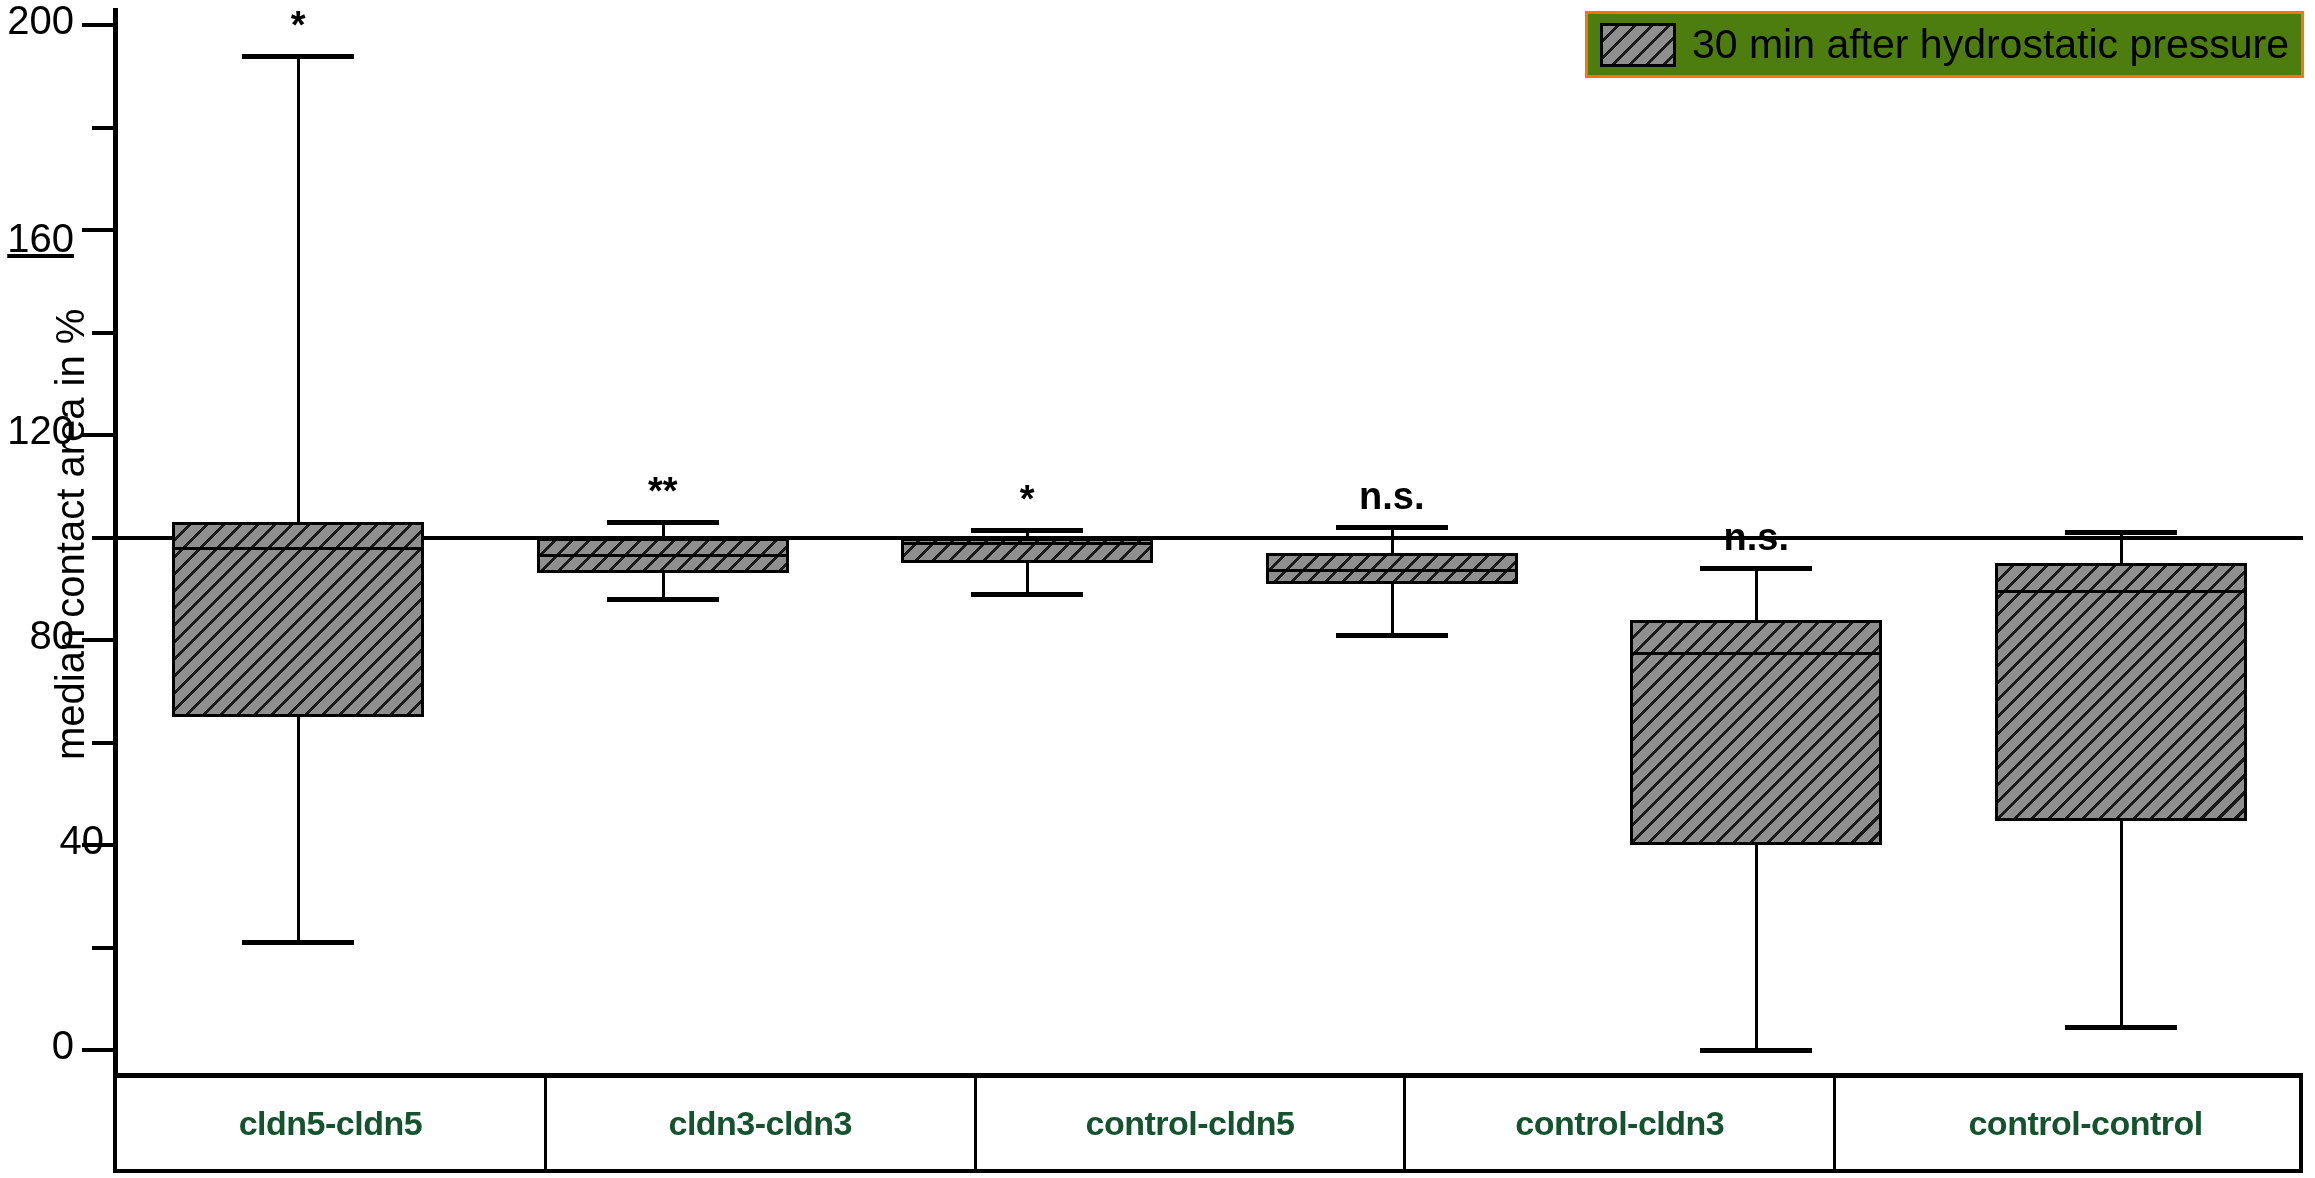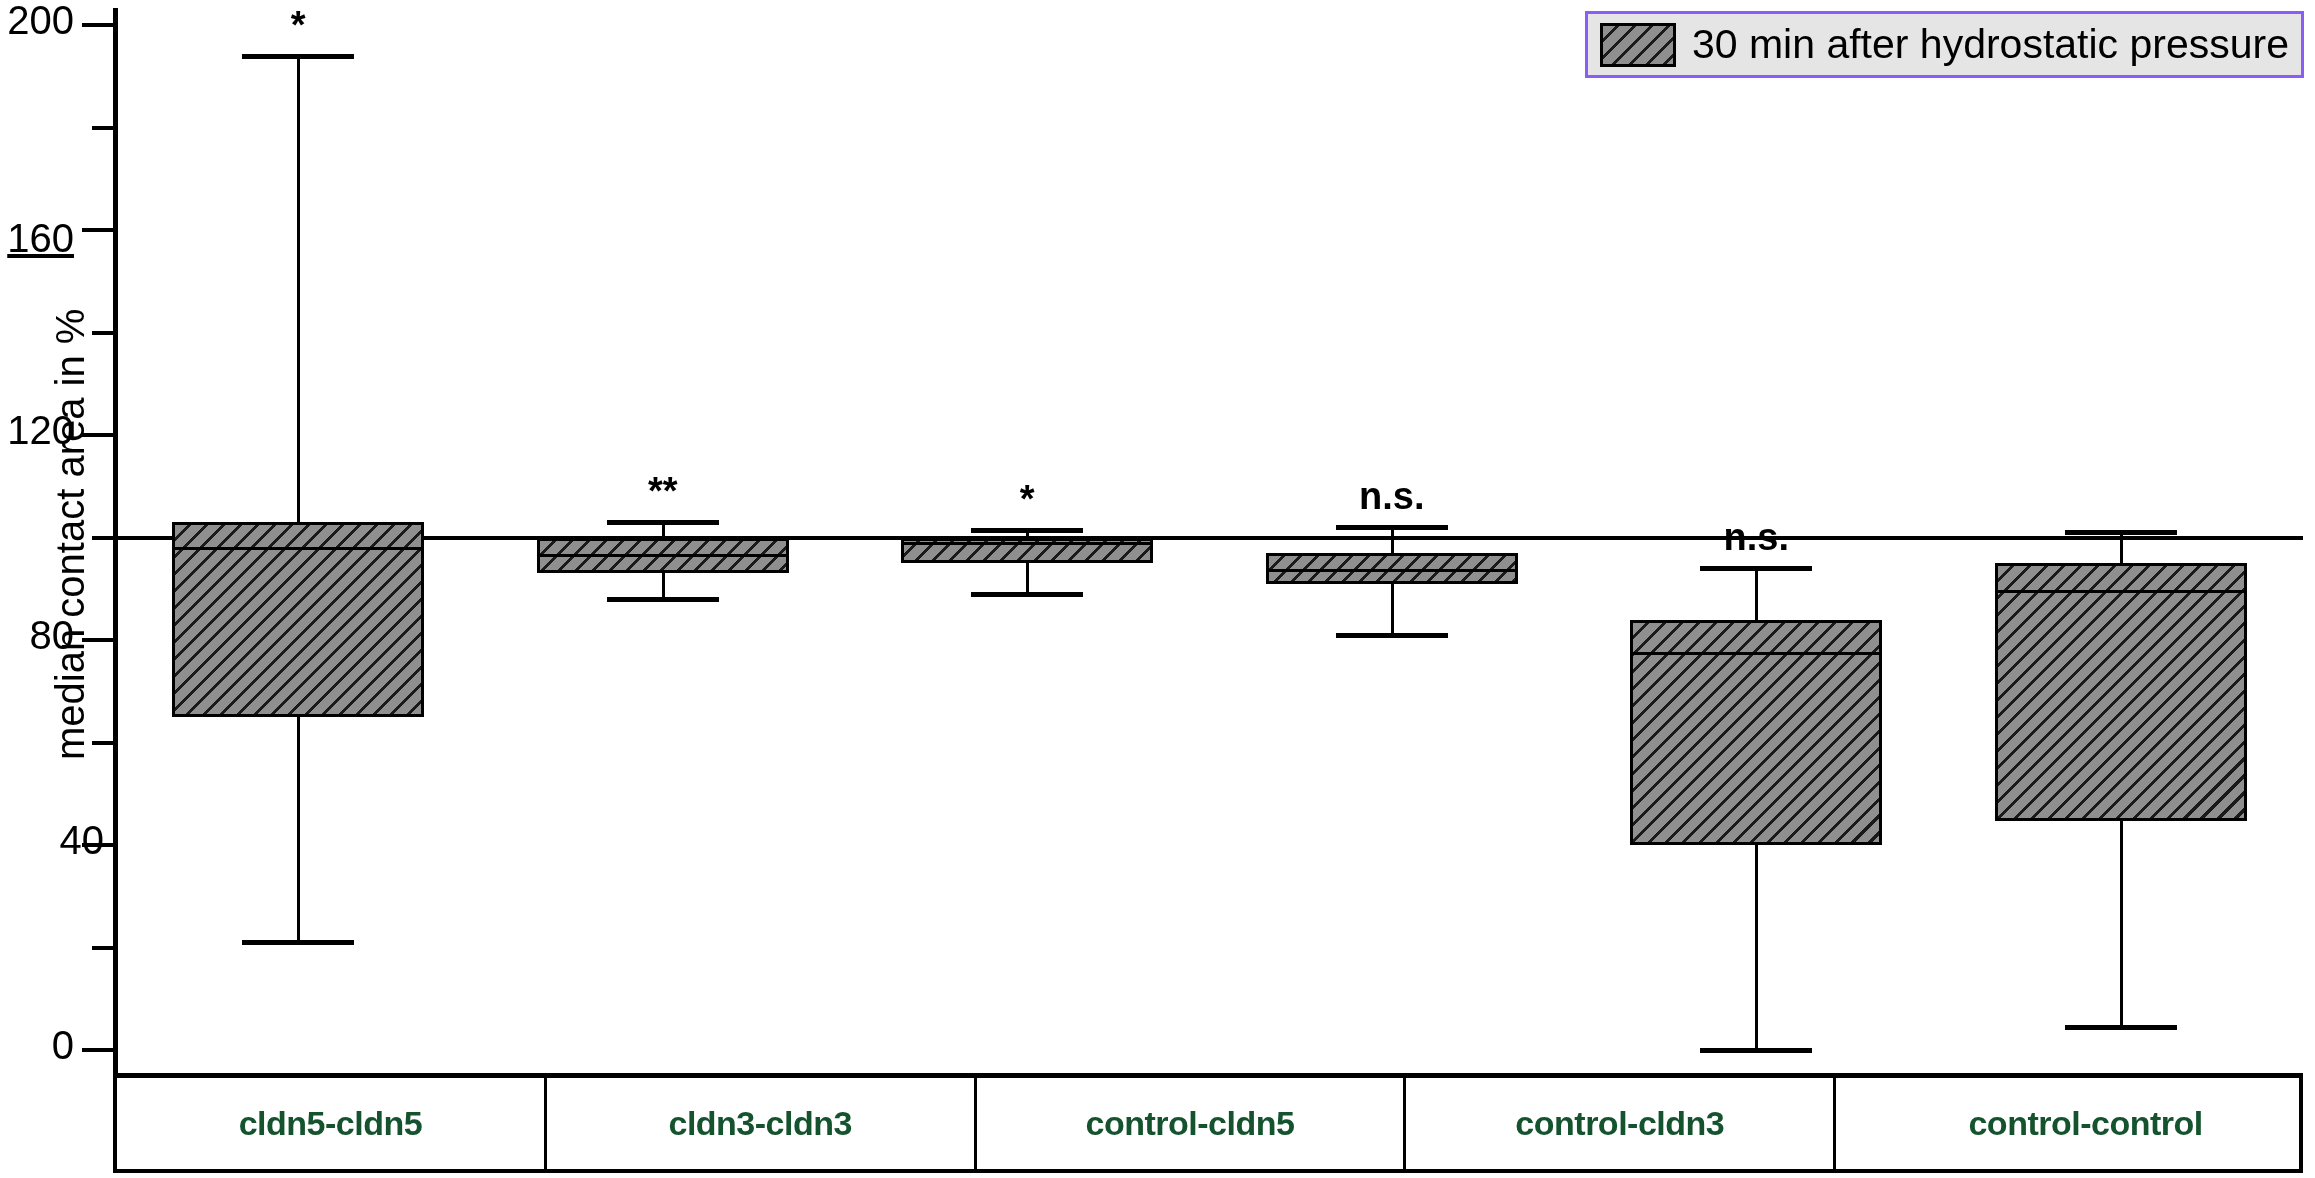--- a/index.html
+++ b/index.html
@@ -29,21 +29,21 @@
        background-image:repeating-linear-gradient(135deg,
             rgba(0,0,0,0) 0px, rgba(0,0,0,0) 9px,
             #1a1a1a 9px, #1a1a1a 12px);}
   .median{position:absolute;height:3px;background:#000;}
   .whisker-line{position:absolute;width:3px;background:#000;}
   .whisker-cap{position:absolute;height:5px;background:#000;}
   .sig{position:absolute;font-size:38px;font-weight:bold;color:#000;text-align:center;
        font-family:"Liberation Sans",sans-serif;white-space:nowrap;}
 
   
-  .legend{position:absolute;right:11px;top:11px;border:3px solid #8b5cf6;background:#e5e5e5;
+  .legend{position:absolute;right:11px;top:11px;border:3px solid #f97316;background:#4d7c0f;
           padding:7px 12px;display:flex;align-items:center;gap:16px;box-sizing:border-box;}
   .legend-swatch{width:76px;height:44px;box-sizing:border-box;border:3px solid #000;
        background-color:#8f8f8f;
        background-image:repeating-linear-gradient(135deg,
             rgba(0,0,0,0) 0px, rgba(0,0,0,0) 9px,
             #1a1a1a 9px, #1a1a1a 12px);}
   .legend-label{font-size:41px;color:#000;white-space:nowrap;
                 font-family:"Liberation Sans",sans-serif;}
 
   

